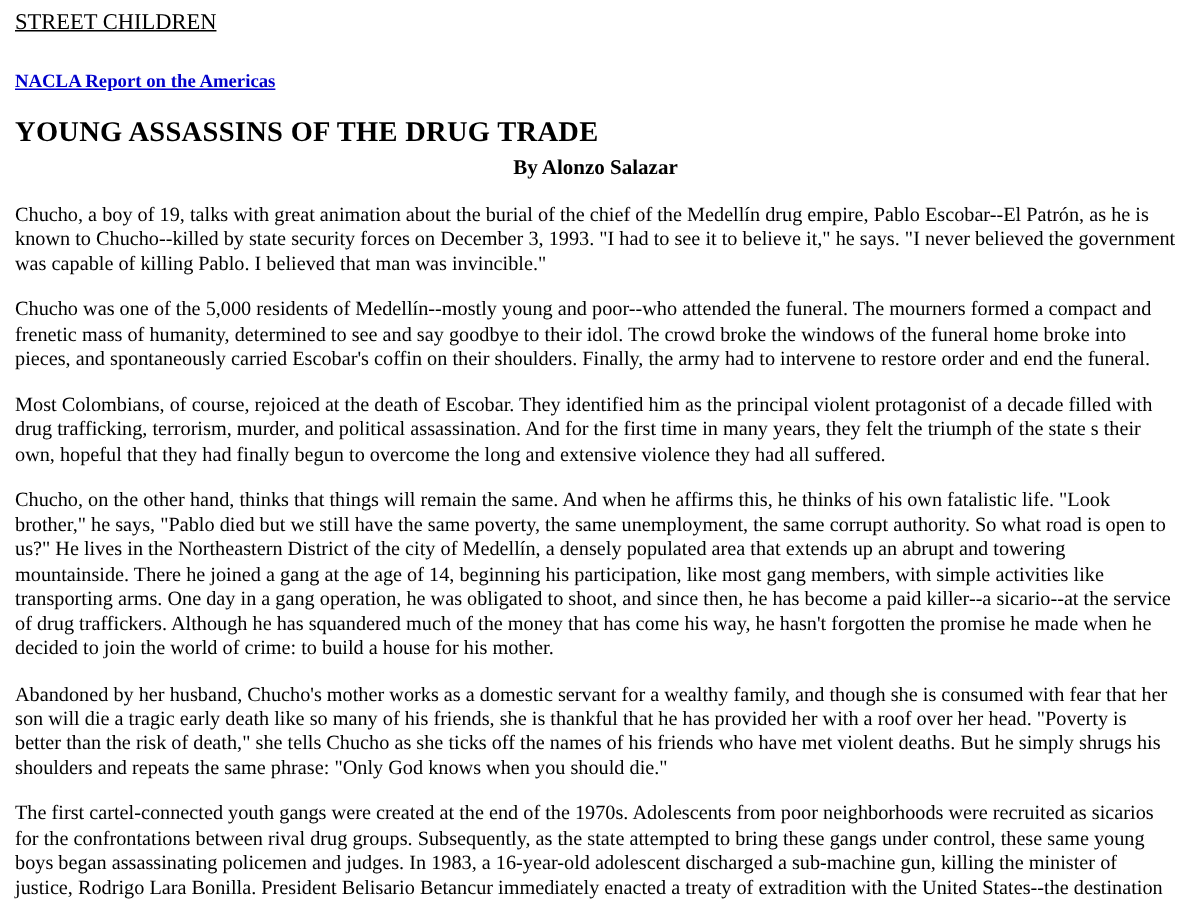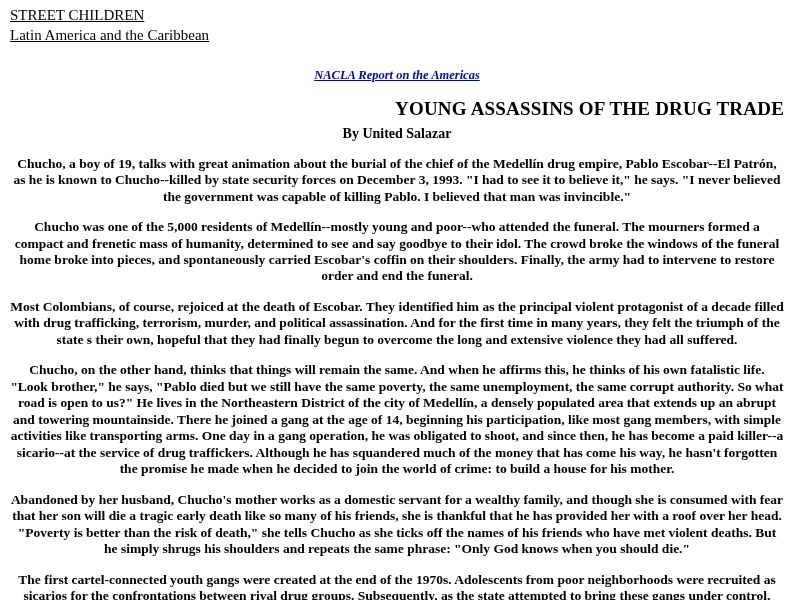--- a/index.html
+++ b/index.html
@@ -22,73 +22,68 @@
     text-decoration: underline;
     font-size: 15px;
   }
   .site-header {
     margin-bottom: 2px;
   }
   .site-header div {
     margin: 0 0 2px 0;
   }
   .source-block {
-    text-align: center;
+    text-align: left;
     margin-top: 22px;
     margin-bottom: 8px;
-    font-style: italic;
   }
   .source-block a {
     color: #0000cc;
     text-decoration: underline;
     font-weight: bold;
     font-size: 12.5px;
   }
   .source-date {
     font-size: 12.5px;
     margin-top: 2px;
   }
   h1.article-title {
-    text-align: right;
+    text-align: left;
     font-size: 19px;
     font-weight: bold;
     margin: 14px 0 4px 0;
     letter-spacing: 0.2px;
     font-family: "Liberation Serif", "DejaVu Serif", serif;
   }
   .byline {
     text-align: center;
     font-size: 14px;
     font-weight: bold;
     margin: 0 0 14px 0;
   }
   p.body-par {
     margin: 14px 0 13px 0;
-    text-align: center;
-    font-weight: bold;
+    text-align: left;
   }
 </style>
 </head>
 <body>
 
 <div class="site-header">
   <div>
     <a class="header-link" href="#">STREET CHILDREN</a>
   </div>
-  <div>
-    <a class="header-link" href="#">Latin America and the Caribbean</a>
-  </div>
 </div>
 
 <div class="source-block">
   <a href="#">NACLA Report on the Americas</a>
 </div>
 
 <h1 class="article-title">YOUNG ASSASSINS OF THE DRUG TRADE</h1>
-<div class="byline">By United Salazar</div>
+<div class="byline">By Alonzo Salazar</div>
 
 <div>
   <p class="body-par">Chucho, a boy of 19, talks with great animation about the burial of the chief of the Medellín drug empire, Pablo Escobar--El Patrón, as he is known to Chucho--killed by state security forces on December 3, 1993. "I had to see it to believe it," he says. "I never believed the government was capable of killing Pablo. I believed that man was invincible."</p>
   <p class="body-par">Chucho was one of the 5,000 residents of Medellín--mostly young and poor--who attended the funeral. The mourners formed a compact and frenetic mass of humanity, determined to see and say goodbye to their idol. The crowd broke the windows of the funeral home broke into pieces, and spontaneously carried Escobar's coffin on their shoulders. Finally, the army had to intervene to restore order and end the funeral.</p>
   <p class="body-par">Most Colombians, of course, rejoiced at the death of Escobar. They identified him as the principal violent protagonist of a decade filled with drug trafficking, terrorism, murder, and political assassination. And for the first time in many years, they felt the triumph of the state s their own, hopeful that they had finally begun to overcome the long and extensive violence they had all suffered.</p>
   <p class="body-par">Chucho, on the other hand, thinks that things will remain the same. And when he affirms this, he thinks of his own fatalistic life. "Look brother," he says, "Pablo died but we still have the same poverty, the same unemployment, the same corrupt authority. So what road is open to us?" He lives in the Northeastern District of the city of Medellín, a densely populated area that extends up an abrupt and towering mountainside. There he joined a gang at the age of 14, beginning his participation, like most gang members, with simple activities like transporting arms. One day in a gang operation, he was obligated to shoot, and since then, he has become a paid killer--a sicario--at the service of drug traffickers. Although he has squandered much of the money that has come his way, he hasn't forgotten the promise he made when he decided to join the world of crime: to build a house for his mother.</p>
   <p class="body-par">Abandoned by her husband, Chucho's mother works as a domestic servant for a wealthy family, and though she is consumed with fear that her son will die a tragic early death like so many of his friends, she is thankful that he has provided her with a roof over her head. "Poverty is better than the risk of death," she tells Chucho as she ticks off the names of his friends who have met violent deaths. But he simply shrugs his shoulders and repeats the same phrase: "Only God knows when you should die."</p>
   <p class="body-par">The first cartel-connected youth gangs were created at the end of the 1970s. Adolescents from poor neighborhoods were recruited as sicarios for the confrontations between rival drug groups. Subsequently, as the state attempted to bring these gangs under control, these same young boys began assassinating policemen and judges. In 1983, a 16-year-old adolescent discharged a sub-machine gun, killing the minister of justice, Rodrigo Lara Bonilla. President Belisario Betancur immediately enacted a treaty of extradition with the United States--the destination of most of the fleeing traffickers--and an armed battle began in which the young sicarios occupied the front lines for the drug cartels.</p>
 
 </div>

